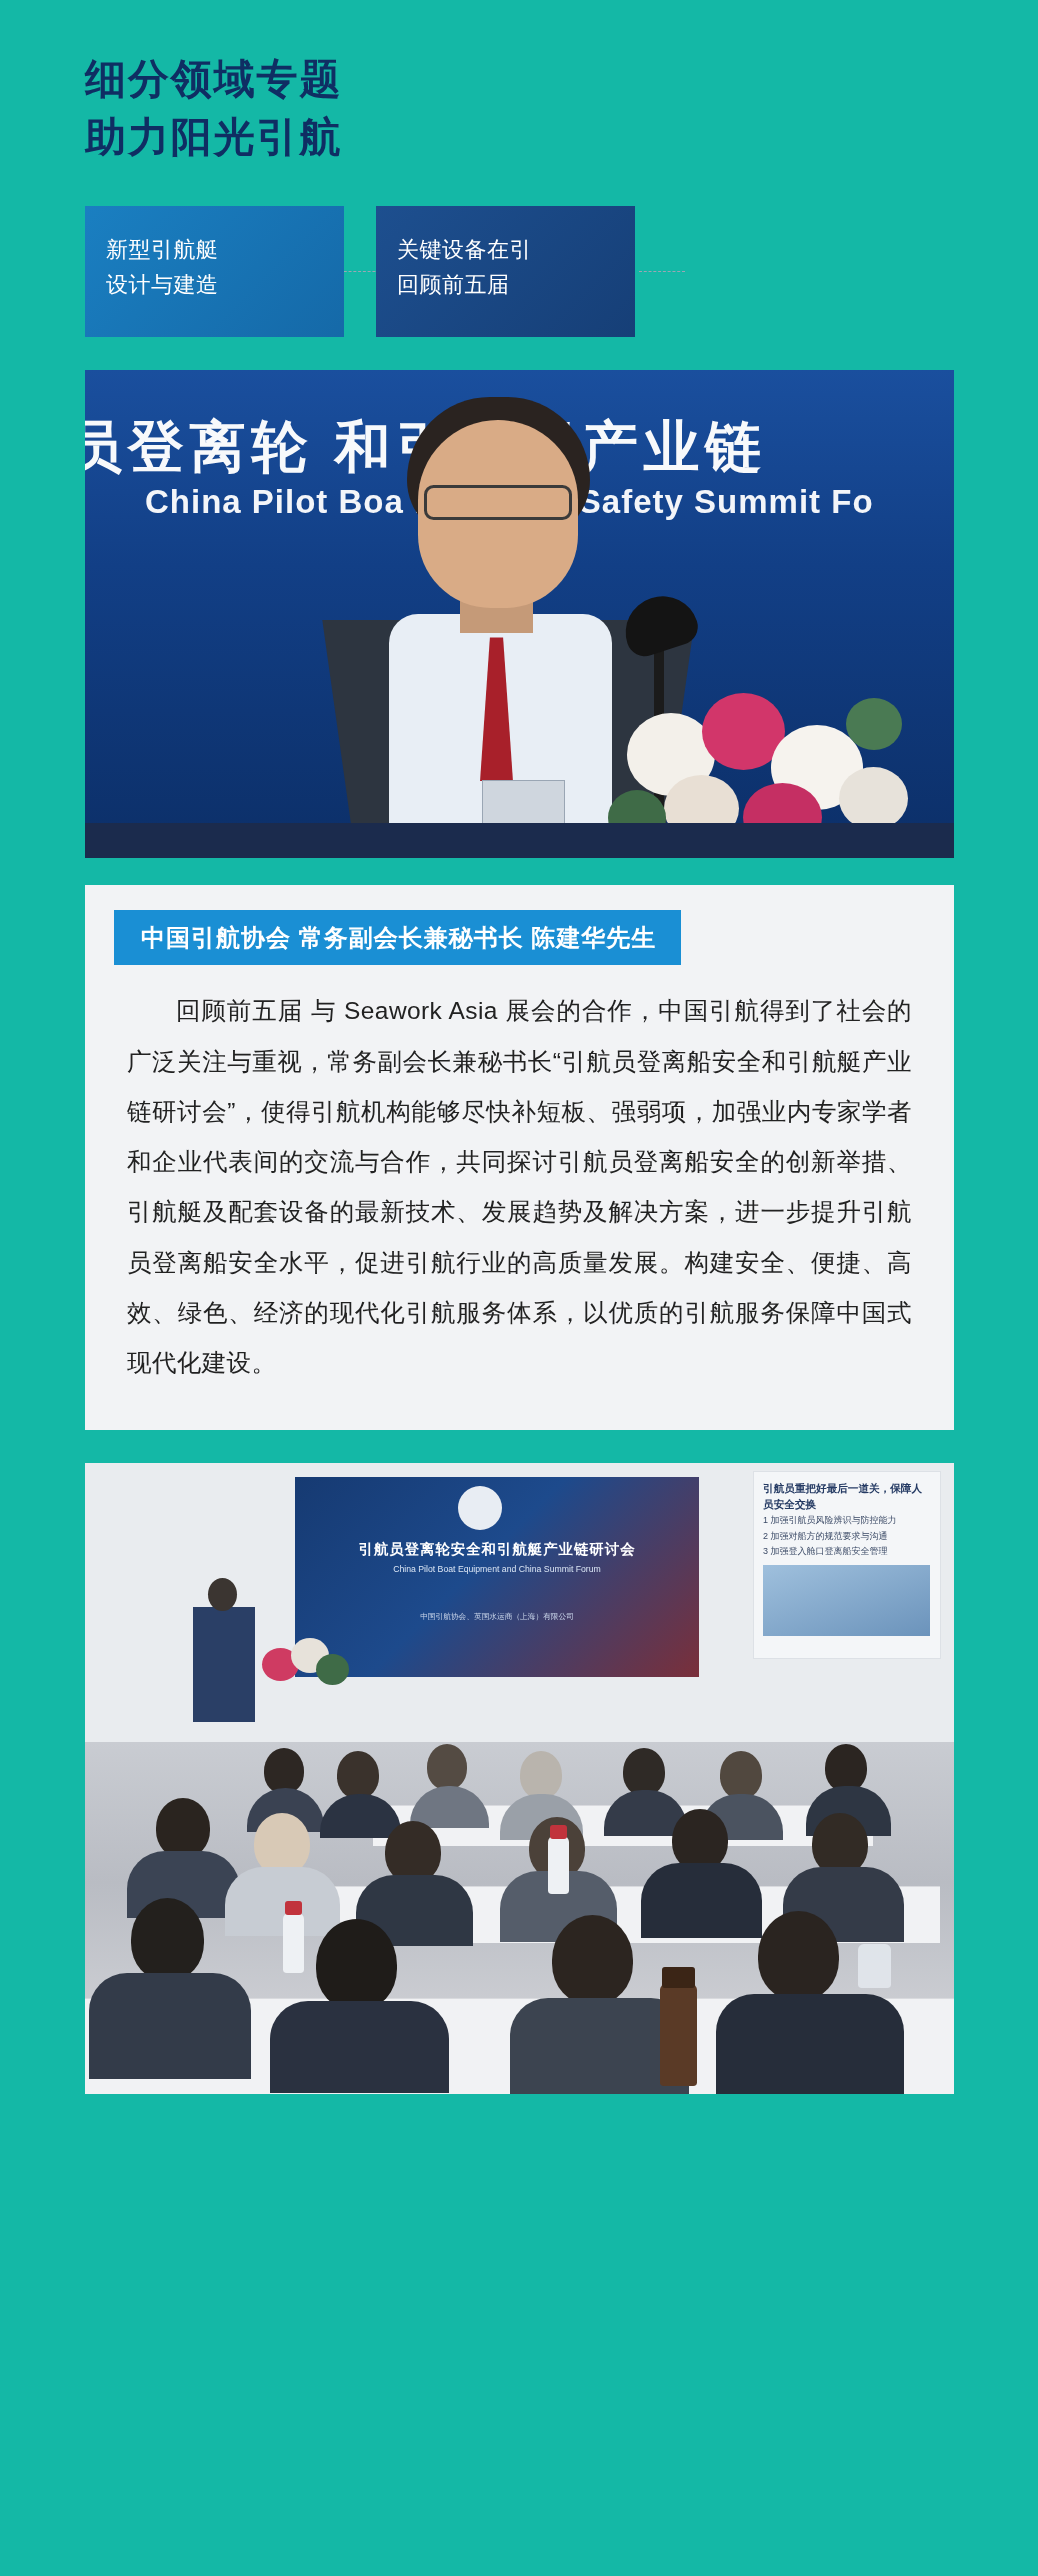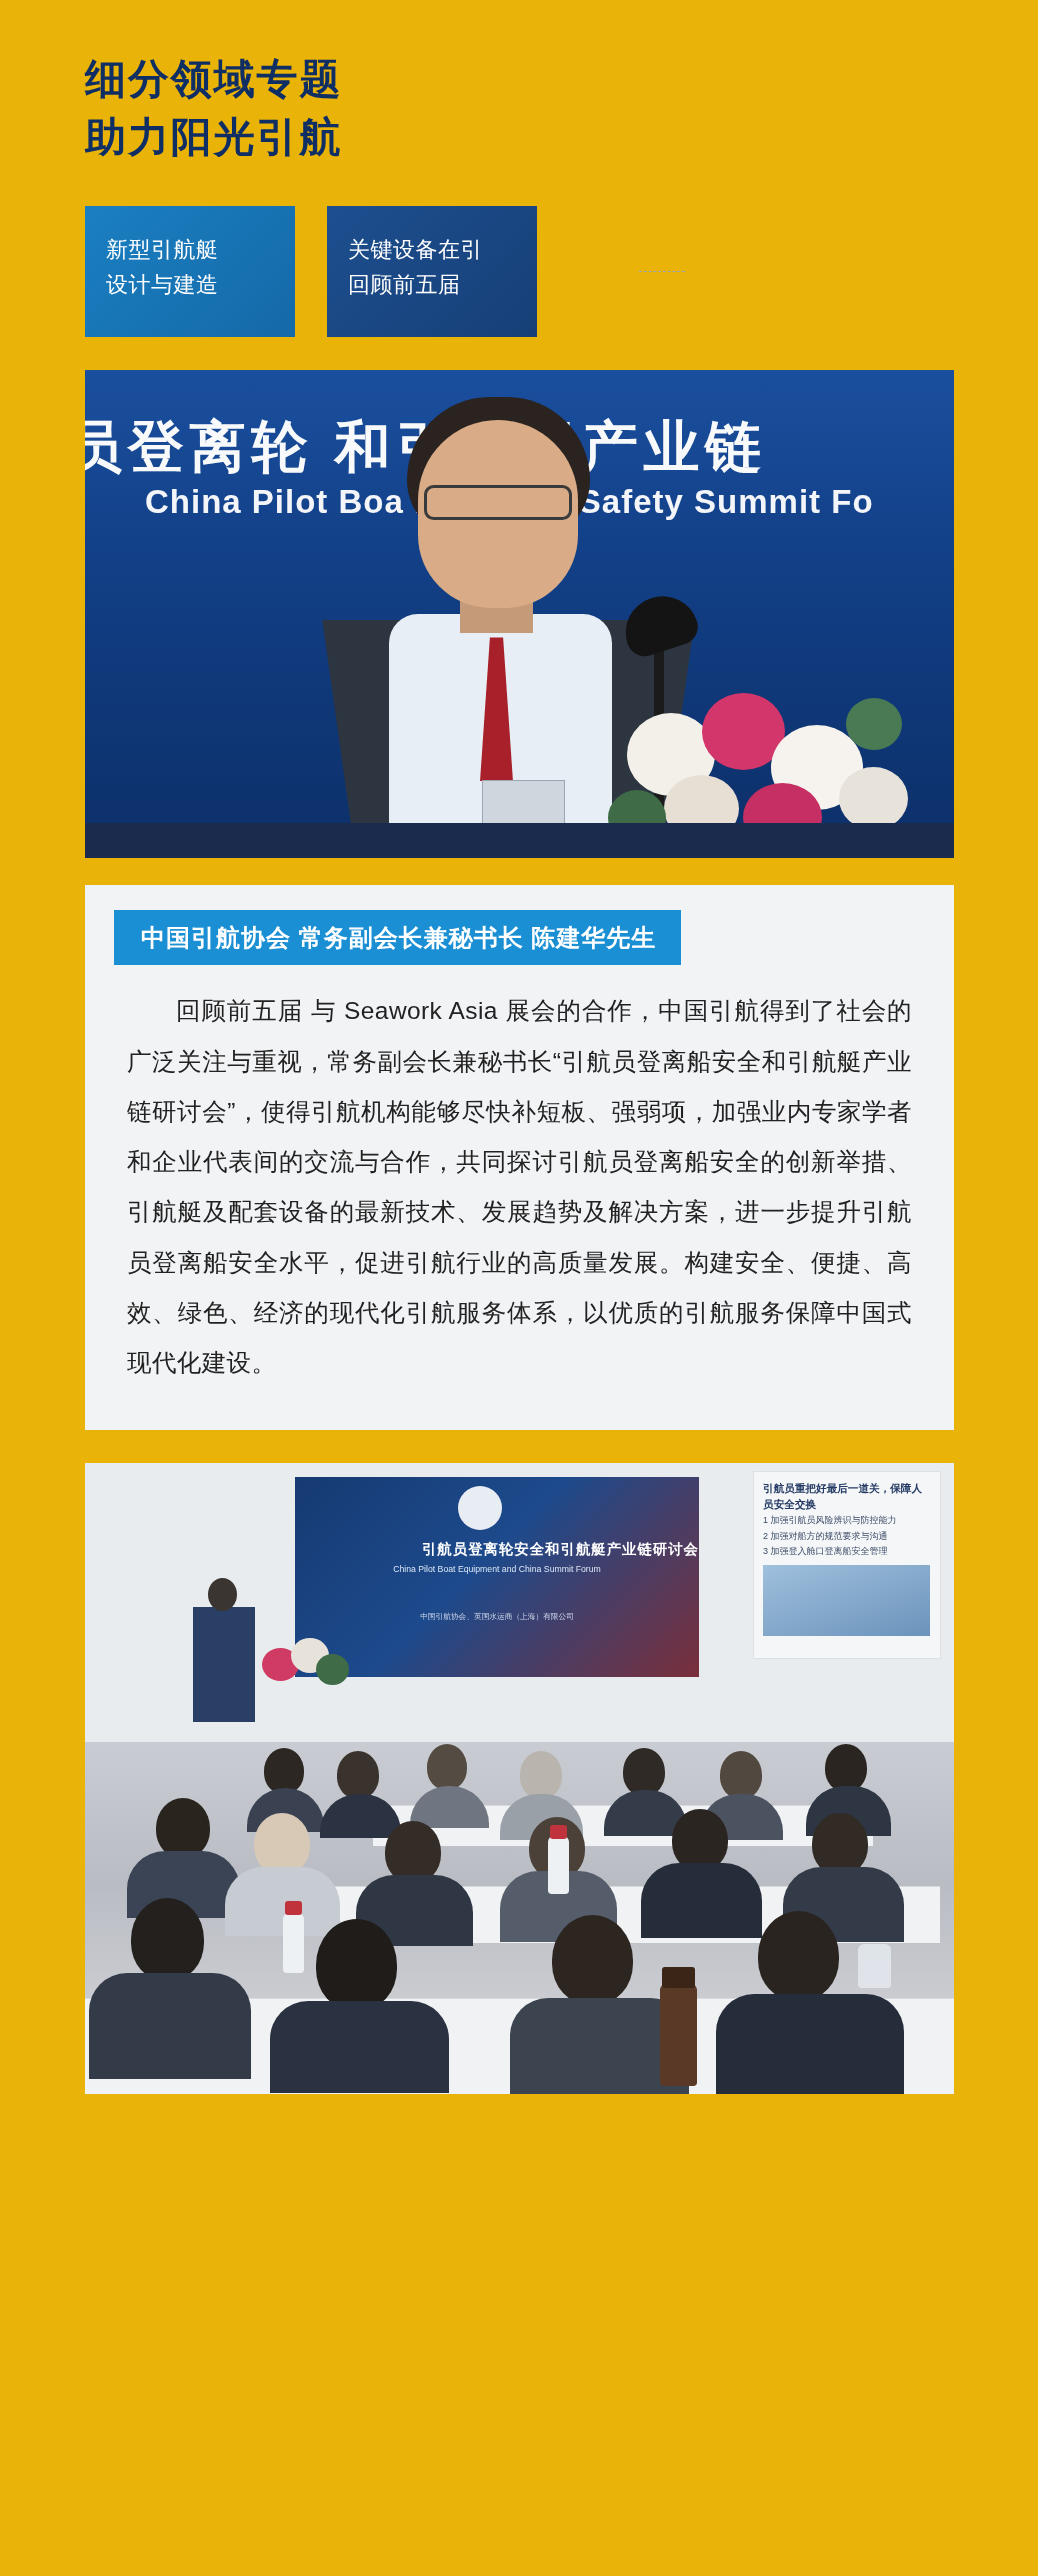--- a/index.html
+++ b/index.html
@@ -10,21 +10,21 @@
   body {
     width: 1038px;
     min-height: 2576px;
     font-family: "Liberation Sans", sans-serif;
     color: #1a1a1a;
     position: relative;
   }
   .page {
     width: 1038px;
     min-height: 2576px;
-    background: #eab308;
+    background: #14b8a6;
     position: relative;
     box-sizing: border-box;
     padding: 0 85px;
   }
 
   
   .heading {
     padding-top: 50px;
   }
   .heading-line {
@@ -38,21 +38,21 @@
 
   
   .topics {
     margin-top: 40px;
     display: flex;
     align-items: stretch;
     position: relative;
     height: 131px;
   }
   .topic-card {
-    width: 210px;
+    width: 259px;
     height: 131px;
     box-sizing: border-box;
     padding: 27px 21px 0 21px;
     color: #ffffff;
     font-size: 22px;
     line-height: 1.55;
     letter-spacing: 0.5px;
     position: relative;
     z-index: 2;
   }
@@ -272,21 +272,21 @@
     position: absolute;
     left: 163px; top: 9.6px;
     width: 44px; height: 44px;
     border-radius: 50%;
     background: #ffffff;
     opacity: 0.9;
   }
   .p2-screen .stitle {
     position: absolute;
     left: 0; right: 0; top: 63px;
-    text-align: right;
+    text-align: center;
     color: #ffffff;
     font-size: 14.4px;
     font-weight: bold;
     letter-spacing: 1px;
   }
   .p2-screen .ssub {
     position: absolute;
     left: 0; right: 0; top: 87px;
     text-align: center;
     color: #dbe6f5;

